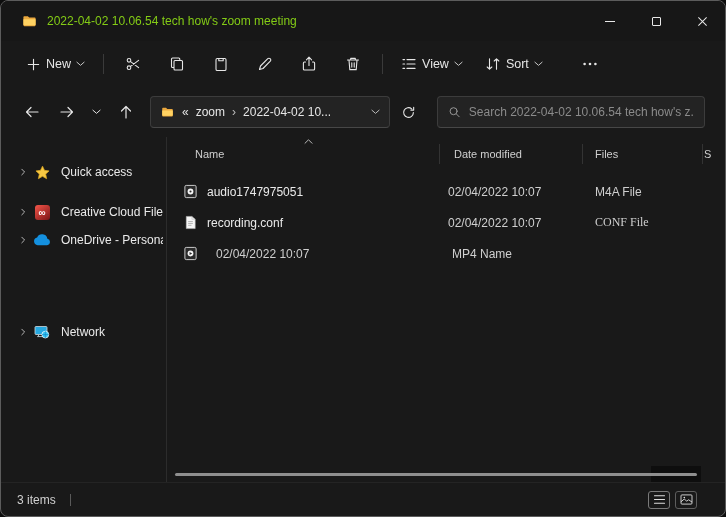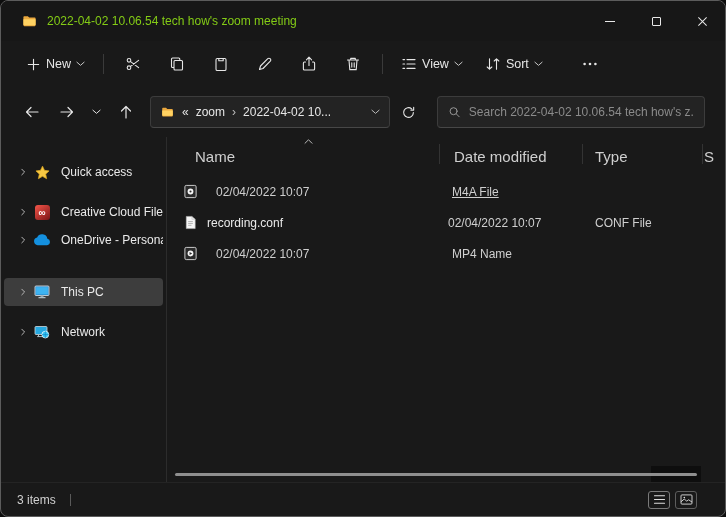--- a/index.html
+++ b/index.html
@@ -48,21 +48,21 @@
   .side-item { position:absolute; left:3px; right:3px; height:28px; display:flex; align-items:center; padding-left:10px; border-radius:4px; }
   .side-item.selected { background:#3d3d3d; }
   .side-chevron { width:18px; display:flex; justify-content:center; color:#bdbdbd; flex:none; }
   .side-icon { width:20px; margin-right:9px; display:flex; justify-content:center; flex:none; }
   .side-label { font-size:12px; color:#eaeaea; white-space:nowrap; overflow:hidden; }
   .cc-badge { width:15px; height:15px; border-radius:3px; background:linear-gradient(140deg,#f5564a,#7a1416); color:#fff; font-size:10px; font-weight:bold; display:flex; align-items:center; justify-content:center; }
   .cc-badge::after { content:"∞"; }
 
   .content { flex:1; position:relative; }
   .list-header { position:relative; height:34px; color:#cfcfcf; }
-  .hdr-label { position:absolute; top:11px; font-size:15px; }
+  .hdr-label { position:absolute; top:11px; font-size:11px; }
   .hdr-name { left:28px; }
   .hdr-date { left:287px; }
   .hdr-type { left:428px; }
   .hdr-size { left:537px; }
   .sort-ind { position:absolute; left:136px; top:1px; color:#bdbdbd; }
   .col-sep { position:absolute; top:7px; bottom:7px; width:1px; background:#333; }
 
   .file-row { display:grid; grid-template-columns:40px 232px 143px 120px; align-items:center; height:31px; font-size:12px; }
   .rows { margin-top:5px; }
   .cell-icon { padding-left:16px; }
@@ -267,36 +267,20 @@
               <path d="M3.5 1.5L7 5 3.5 8.5"></path>
             </svg>
           </span>
         <span class="side-icon">
             <svg viewBox="0 0 20 13" width="18" height="12">
               <path d="M5.2 12.2a4.3 4.3 0 0 1-.6-8.5A6 6 0 0 1 16 5.1a3.6 3.6 0 0 1-.4 7.1z" fill="#1490df"></path>
             </svg>
           </span>
         <span class="side-label">OneDrive - Personal</span>
       </div>
-      <div class="side-item selected" style="top:141px;">
-        <span class="side-chevron">
-            <svg viewBox="0 0 10 10" width="8" height="8" stroke="currentColor" stroke-width="1.2" fill="none" stroke-linecap="round">
-              <path d="M3.5 1.5L7 5 3.5 8.5"></path>
-            </svg>
-          </span>
-        <span class="side-icon">
-            <svg viewBox="0 0 16 16" width="16" height="16">
-              <rect x="1" y="2" width="14" height="9.5" rx="1" fill="#2b86c8" stroke="#cfd8dc" stroke-width="0.9"></rect>
-              <rect x="2.1" y="3.1" width="11.8" height="7.3" fill="#3db4f2"></rect>
-              <path d="M6.5 11.5h3V13h-3z" fill="#90a4ae"></path>
-              <path d="M4.5 13h7v1.3h-7z" fill="#b0bec5"></path>
-            </svg>
-          </span>
-        <span class="side-label">This PC</span>
-      </div>
       <div class="side-item" style="top:181px;">
         <span class="side-chevron">
             <svg viewBox="0 0 10 10" width="8" height="8" stroke="currentColor" stroke-width="1.2" fill="none" stroke-linecap="round">
               <path d="M3.5 1.5L7 5 3.5 8.5"></path>
             </svg>
           </span>
         <span class="side-icon">
             <svg viewBox="0 0 16 16" width="16" height="16">
               <rect x="1" y="2.5" width="12" height="8" rx="1" fill="#26a8e0" stroke="#cfd8dc" stroke-width="0.8"></rect>
               <path d="M4.5 10.5v1.8M3.2 12.6h5.4" stroke="#b0bec5" stroke-width="1"></path>
@@ -310,50 +294,51 @@
 
     <section class="content">
       <div class="list-header">
         <span class="sort-ind">
             <svg viewBox="0 0 12 8" width="11" height="7" stroke="currentColor" stroke-width="1.1" fill="none" stroke-linecap="round">
               <path d="M2 6l4-4 4 4"></path>
             </svg>
           </span>
         <span class="hdr-label hdr-name">Name</span>
         <span class="hdr-label hdr-date">Date modified</span>
-        <span class="hdr-label hdr-type">Type</span>
+        <span class="hdr-label hdr-type">Files</span>
         <span class="hdr-label hdr-size">S</span>
         <span class="col-sep" style="left:272px;"></span>
         <span class="col-sep" style="left:415px;"></span>
         <span class="col-sep" style="left:535px;"></span>
       </div>
 
       <div class="rows">
         <div class="file-row">
           <span class="cell-icon">
             <svg viewBox="0 0 16 16" width="15" height="15">
                 <rect x="2" y="1.5" width="12" height="13" rx="1.5" fill="#2b2b2b" stroke="#e8e8e8" stroke-width="0.9"></rect>
                 <circle cx="8" cy="8" r="3.1" fill="#f5f5f5"></circle>
                 <circle cx="8" cy="8" r="1.1" fill="#2b2b2b"></circle>
               </svg>
           </span>
+          <span class="cell-name">audio1747975051</span>
           <span class="cell-date" style="padding-left:9px;">02/04/2022 10:07</span>
-          <span class="cell-type" style="padding-left:13px;text-decoration:underline;">M4A File</span>
+          <span class="cell-type" style="padding-left:13px;">M4A File</span>
         </div>
         <div class="file-row">
           <span class="cell-icon">
             <svg viewBox="0 0 16 16" width="15" height="15">
                 <path d="M3.5 1.5h6L13 4.5v10H3.5z" fill="#f5f5f5" stroke="#bbb" stroke-width="0.6"></path>
                 <path d="M9.5 1.5v3H13" fill="none" stroke="#bbb" stroke-width="0.6"></path>
                 <path d="M5.5 7h5M5.5 9h5M5.5 11h3.5" stroke="#9e9e9e" stroke-width="0.8"></path>
               </svg>
           </span>
           <span class="cell-name">recording.conf</span>
           <span class="cell-date" style="padding-left:9px;">02/04/2022 10:07</span>
-          <span class="cell-type" style="padding-left:13px;">CONF File</span>
+          <span class="cell-type" style="padding-left:13px;font-family:Liberation Serif, serif;">CONF File</span>
         </div>
         <div class="file-row">
           <span class="cell-icon">
             <svg viewBox="0 0 16 16" width="15" height="15">
                 <rect x="2" y="1.5" width="12" height="13" rx="1.5" fill="#2b2b2b" stroke="#e8e8e8" stroke-width="0.9"></rect>
                 <circle cx="8" cy="8" r="3.1" fill="#f5f5f5"></circle>
                 <path d="M7 6.4l2.8 1.6L7 9.6z" fill="#2b2b2b"></path>
               </svg>
           </span>
           <span class="cell-date" style="padding-left:9px;">02/04/2022 10:07</span>

